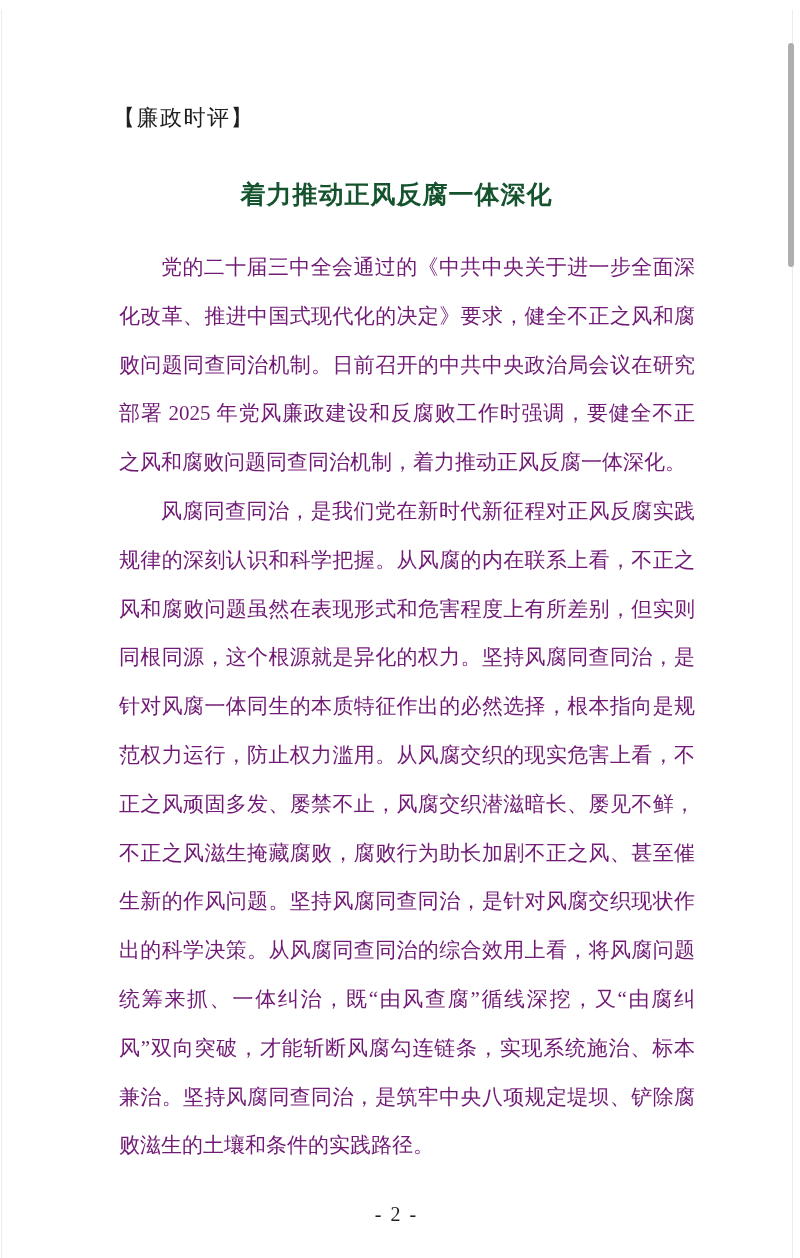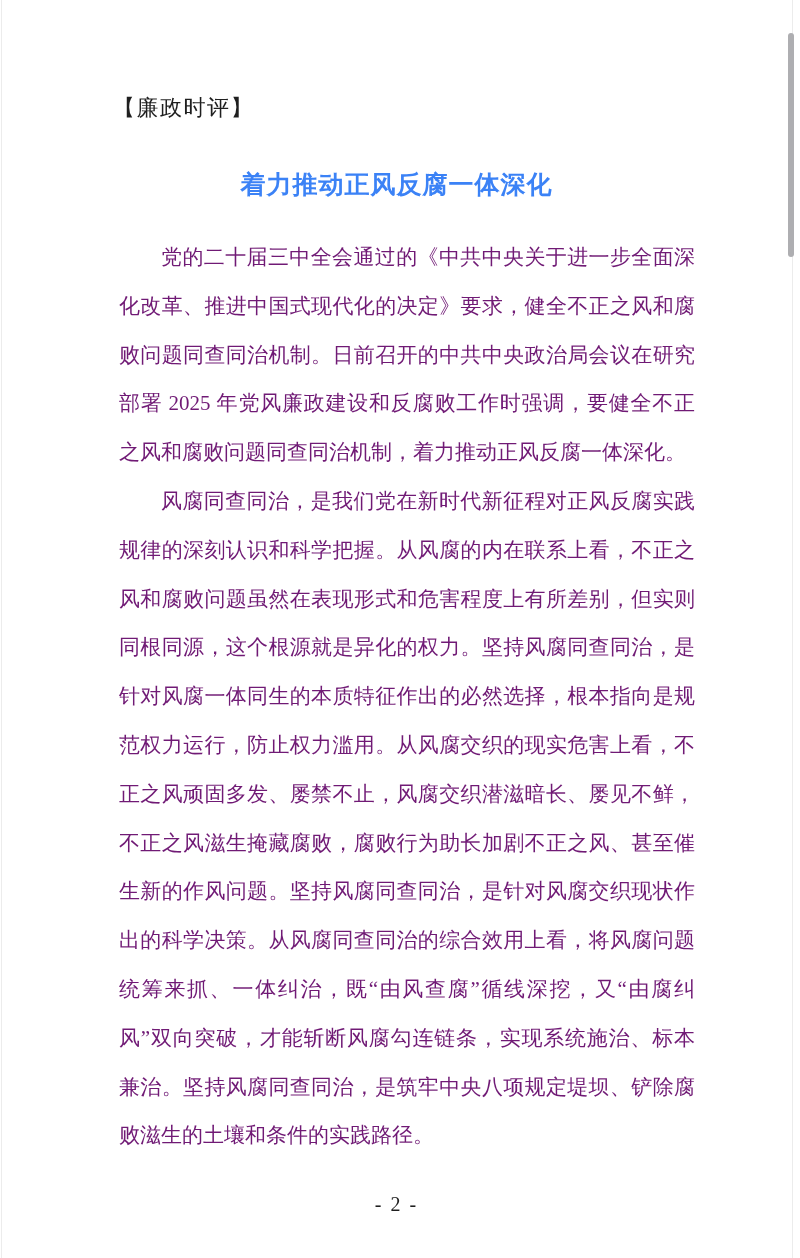--- a/index.html
+++ b/index.html
@@ -8,20 +8,21 @@
     height: 1258px;
     background: #ffffff;
     position: relative;
     overflow: hidden;
     font-family: "Liberation Serif", serif;
   }
   .viewer {
     position: absolute;
     inset: 0;
     background: #ffffff;
+    margin-top: 10px;
   }
   
   .edge-left {
     position: absolute;
     left: 1px; top: 0;
     width: 1px; height: 1258px;
     background: #ececec;
   }
   .edge-right {
     position: absolute;
@@ -41,21 +42,21 @@
   .doc-title {
     position: absolute;
     left: 0;
     top: 168px;
     width: 793px;
     margin: 0;
     text-align: center;
     font-size: 25px;
     font-weight: bold;
     letter-spacing: 1px;
-    color: #3b82f6;
+    color: #14532d;
     font-family: "Liberation Sans", sans-serif;
   }
   .doc-body {
     position: absolute;
     left: 119px;
     top: 233px;
     width: 576px;
     font-size: 21px;
     line-height: 48.8px;
     color: #701a75;

